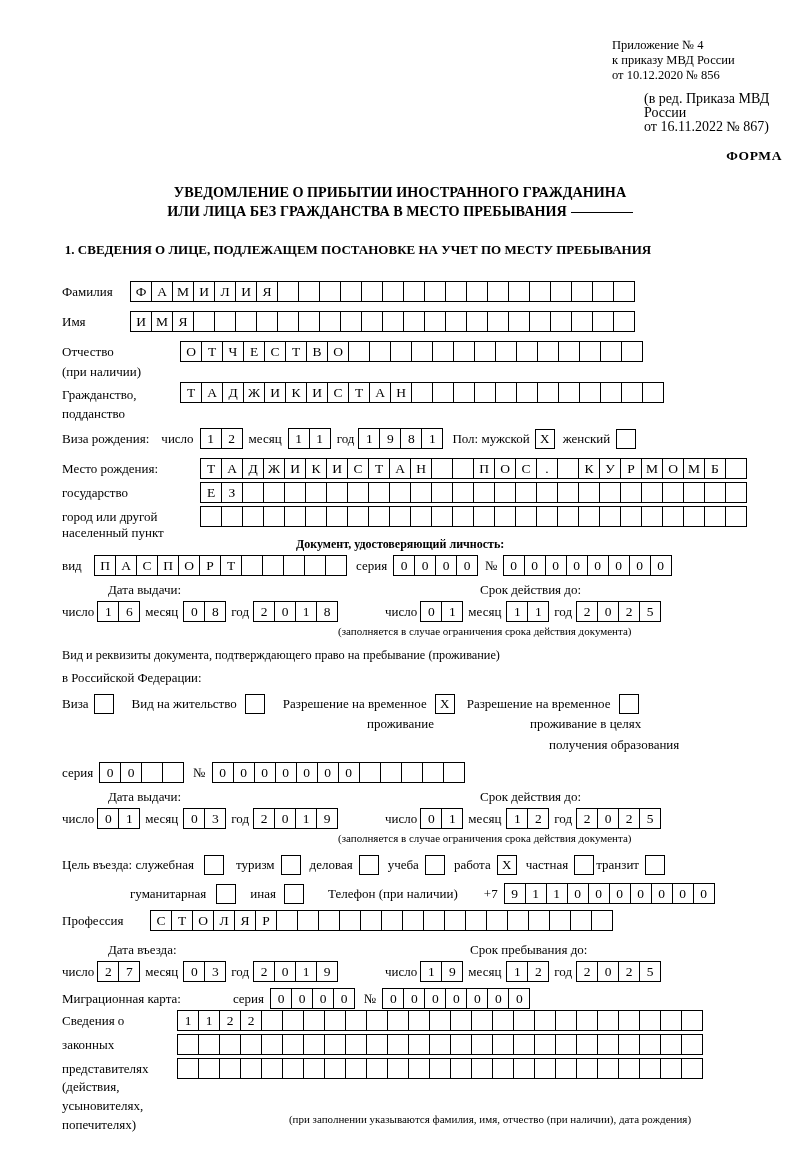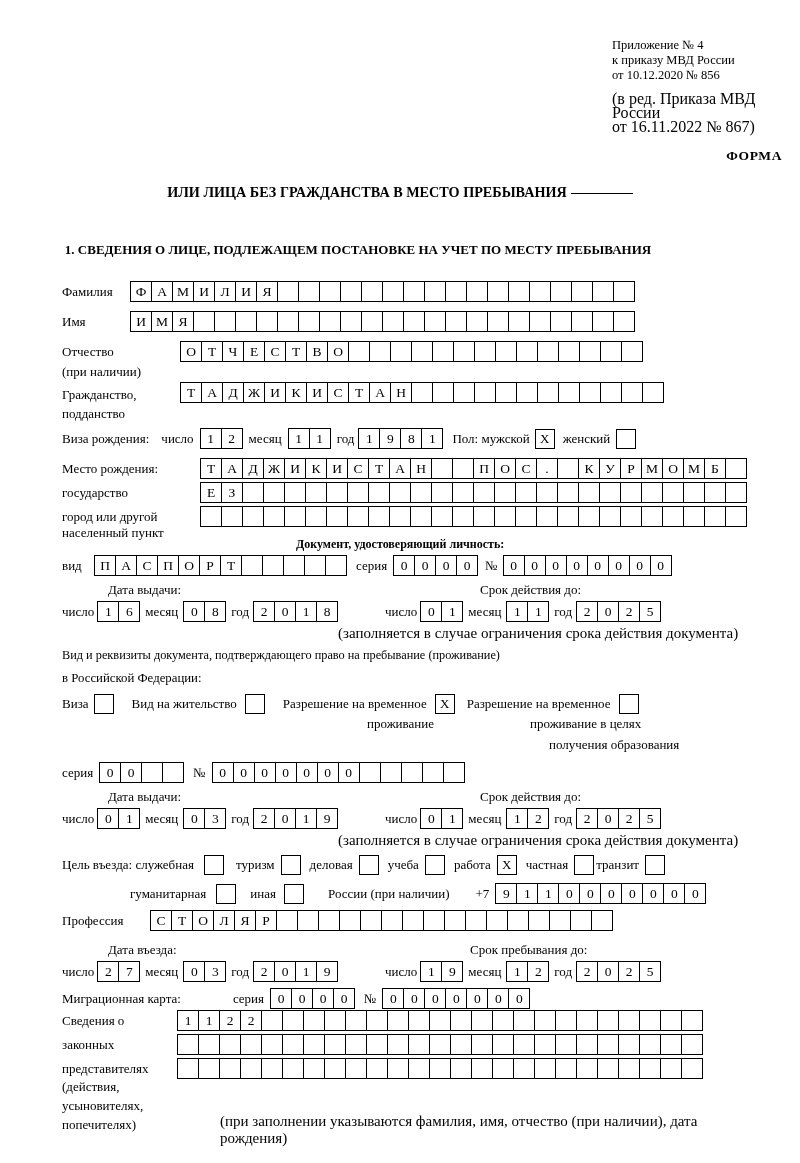--- a/index.html
+++ b/index.html
@@ -26,22 +26,23 @@
   .header-ref {
     position: absolute;
     top: 38px;
     left: 612px;
     font-size: 12.5px;
     line-height: 15px;
     text-align: left;
   }
   .header-ref .sub {
     margin-top: 9px;
-    font-size: 16px;
+    font-size: 14px;
     line-height: 14px;
+    margin-left: 32px;
   }
   .forma {
     position: absolute;
     top: 148px;
     left: 0;
     width: 782px;
     text-align: right;
     font-weight: bold;
     font-size: 13.5px;
     letter-spacing: 0.6px;
@@ -103,21 +104,22 @@
     border: 1px solid #000;
     box-sizing: border-box;
     display: inline-block;
     text-align: center;
     line-height: 18px;
     font-size: 13px;
     vertical-align: middle;
   }
   .center-note {
     position: absolute;
-    font-size: 15px;
+    font-size: 11px;
+    text-align: center;
   }
   .bold {
     font-weight: bold;
   }
 </style>
 </head>
 <body>
 
 <div class="page">
 
@@ -127,20 +129,21 @@
     <div>от 10.12.2020 № 856</div>
     <div class="sub">
       <div>(в ред. Приказа МВД России</div>
       <div>от 16.11.2022 № 867)</div>
     </div>
   </div>
 
   <div class="forma">ФОРМА</div>
 
   <div class="title">
+    <div class="l1">УВЕДОМЛЕНИЕ О ПРИБЫТИИ ИНОСТРАННОГО ГРАЖДАНИНА</div>
     <div class="l2"><span>ИЛИ ЛИЦА БЕЗ ГРАЖДАНСТВА В МЕСТО ПРЕБЫВАНИЯ</span><span class="tail"></span></div>
   </div>
 
   <div class="section-title">1. СВЕДЕНИЯ О ЛИЦЕ, ПОДЛЕЖАЩЕМ ПОСТАНОВКЕ НА УЧЕТ ПО МЕСТУ ПРЕБЫВАНИЯ</div>
 
   <div class="row" style="top:281px; left:62px;">
     <span class="lbl" style="width:68px;">Фамилия</span>
     <span class="cells">
         <span class="cell">Ф</span>
         <span class="cell">А</span>
@@ -563,21 +566,21 @@
     <span class="box" style="margin-left:6px;"></span>
     <span class="lbl" style="margin-left:2px;">транзит</span>
     <span class="box" style="margin-left:6px;"></span>
   </div>
 
   <div class="row" style="top:883px; left:130px;">
     <span class="lbl">гуманитарная</span>
     <span class="box" style="margin-left:10px;"></span>
     <span class="lbl" style="margin-left:14px;text-align:right;">иная</span>
     <span class="box" style="margin-left:8px;"></span>
-    <span class="lbl" style="margin-left:24px;">России (при наличии)</span>
+    <span class="lbl" style="margin-left:24px;">Телефон (при наличии)</span>
     <span class="lbl" style="margin-left:26px;">+7</span>
     <span class="cells" style="margin-left:6px;">
         <span class="cell">9</span>
         <span class="cell">1</span>
         <span class="cell">1</span>
         <span class="cell">0</span>
         <span class="cell">0</span>
         <span class="cell">0</span>
         <span class="cell">0</span>
         <span class="cell">0</span>

